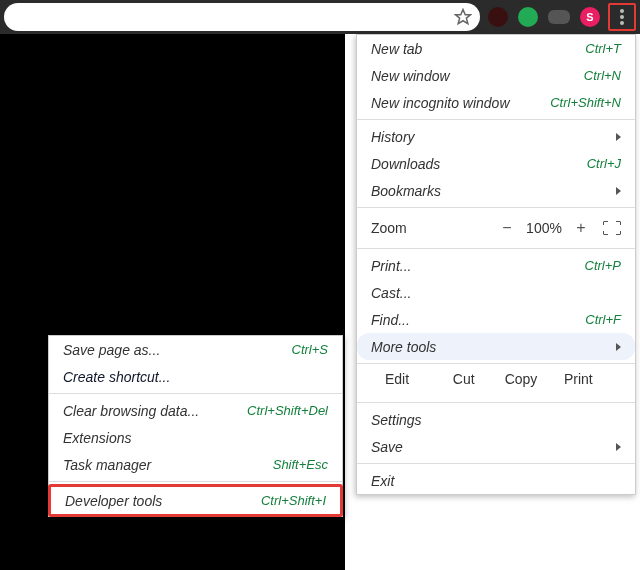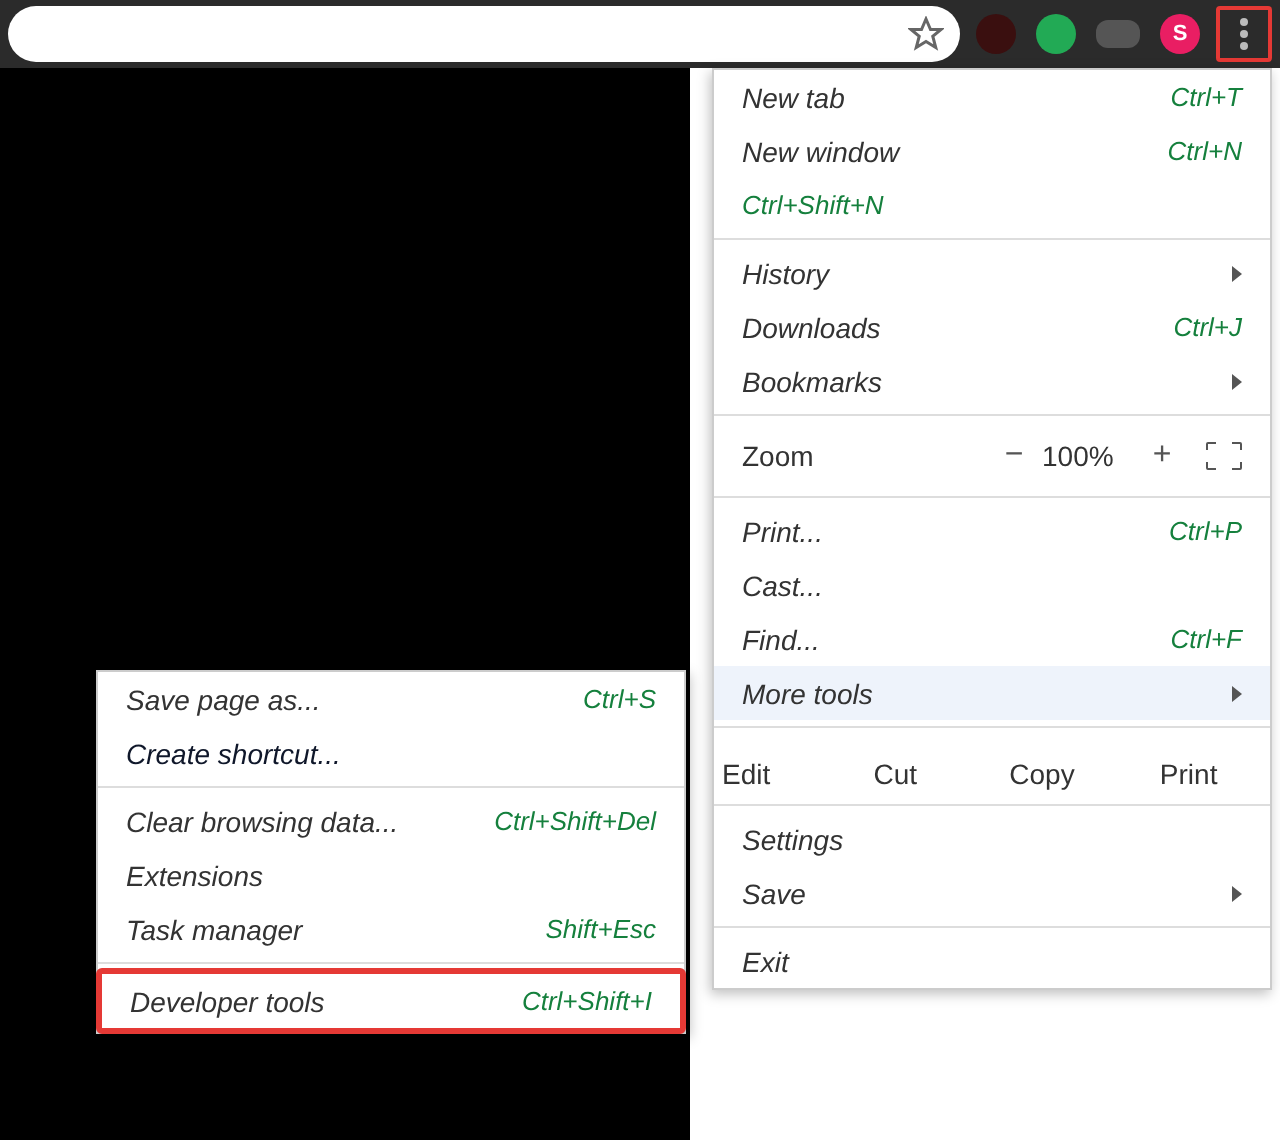--- a/index.html
+++ b/index.html
@@ -42,33 +42,33 @@
   
   .menu {
     position: absolute; top: 34px; right: 4px; width: 280px;
     background: #fff; border: 1px solid #ccc; box-shadow: -1px 2px 6px rgba(0,0,0,0.25);
     font-size: 14px; color: #333;
   }
   .menu-row {
     display: flex; align-items: center; justify-content: space-between;
     padding: 6px 14px; height: 27px; white-space: nowrap; font-style: italic;
   }
-  .menu-row.highlight { background: #eef3fb; }
+  .menu-row.highlight { background: #eef3fb; border-radius: 12px; }
   .menu-sep { height: 1px; background: #ddd; margin: 3px 0; }
   .shortcut { color: #15803d; font-size: 13px; }
   .sub-arrow { width: 0; height: 0; border-top: 4px solid transparent; border-bottom: 4px solid transparent; border-left: 5px solid #555; }
   .zoom-row { display: flex; align-items: center; padding: 4px 14px; height: 34px; }
   .zoom-label { flex: 1; }
   .zoom-btn { width: 28px; text-align: center; color: #555; font-size: 16px; cursor: pointer; }
-  .zoom-val { width: 46px; text-align: left; }
+  .zoom-val { width: 46px; text-align: center; }
   .full-icon { width: 18px; height: 14px; border: 1.5px solid #555; border-radius: 1px; position: relative; margin-left: 8px; }
   .full-icon::before, .full-icon::after { content: ""; position: absolute; background: #fff; }
   .full-icon::before { left: 4px; right: 4px; top: -2px; bottom: -2px; }
   .full-icon::after  { top: 3px; bottom: 3px; left: -2px; right: -2px; }
-  .edit-row { display: flex; align-items: flex-end; padding: 4px 4px; height: 32px; gap: 0; }
+  .edit-row { display: flex; align-items: flex-start; padding: 4px 28px; height: 32px; gap: 0; }
   .edit-label { width: 50px; }
   .edit-btn { flex: 1; text-align: center; }
 
   
   .submenu {
     position: absolute; top: 335px; left: 48px; width: 295px;
     background: #fff; border: 1px solid #ccc; box-shadow: 2px 2px 6px rgba(0,0,0,0.25);
     font-size: 14px; color: #333;
   }
   .submenu .menu-row.disabled { color: #0f172a; }
@@ -107,20 +107,21 @@
 <div class="menu">
   <div class="menu-row">
     <span>New tab</span>
     <span class="shortcut">Ctrl+T</span>
   </div>
   <div class="menu-row">
     <span>New window</span>
     <span class="shortcut">Ctrl+N</span>
   </div>
   <div class="menu-row">
+    <span>New incognito window</span>
     <span class="shortcut">Ctrl+Shift+N</span>
   </div>
   <div class="menu-sep"></div>
   <div class="menu-row">
     <span>History</span>
     <span class="sub-arrow"></span>
   </div>
   <div class="menu-row">
     <span>Downloads</span>
     <span class="shortcut">Ctrl+J</span>

